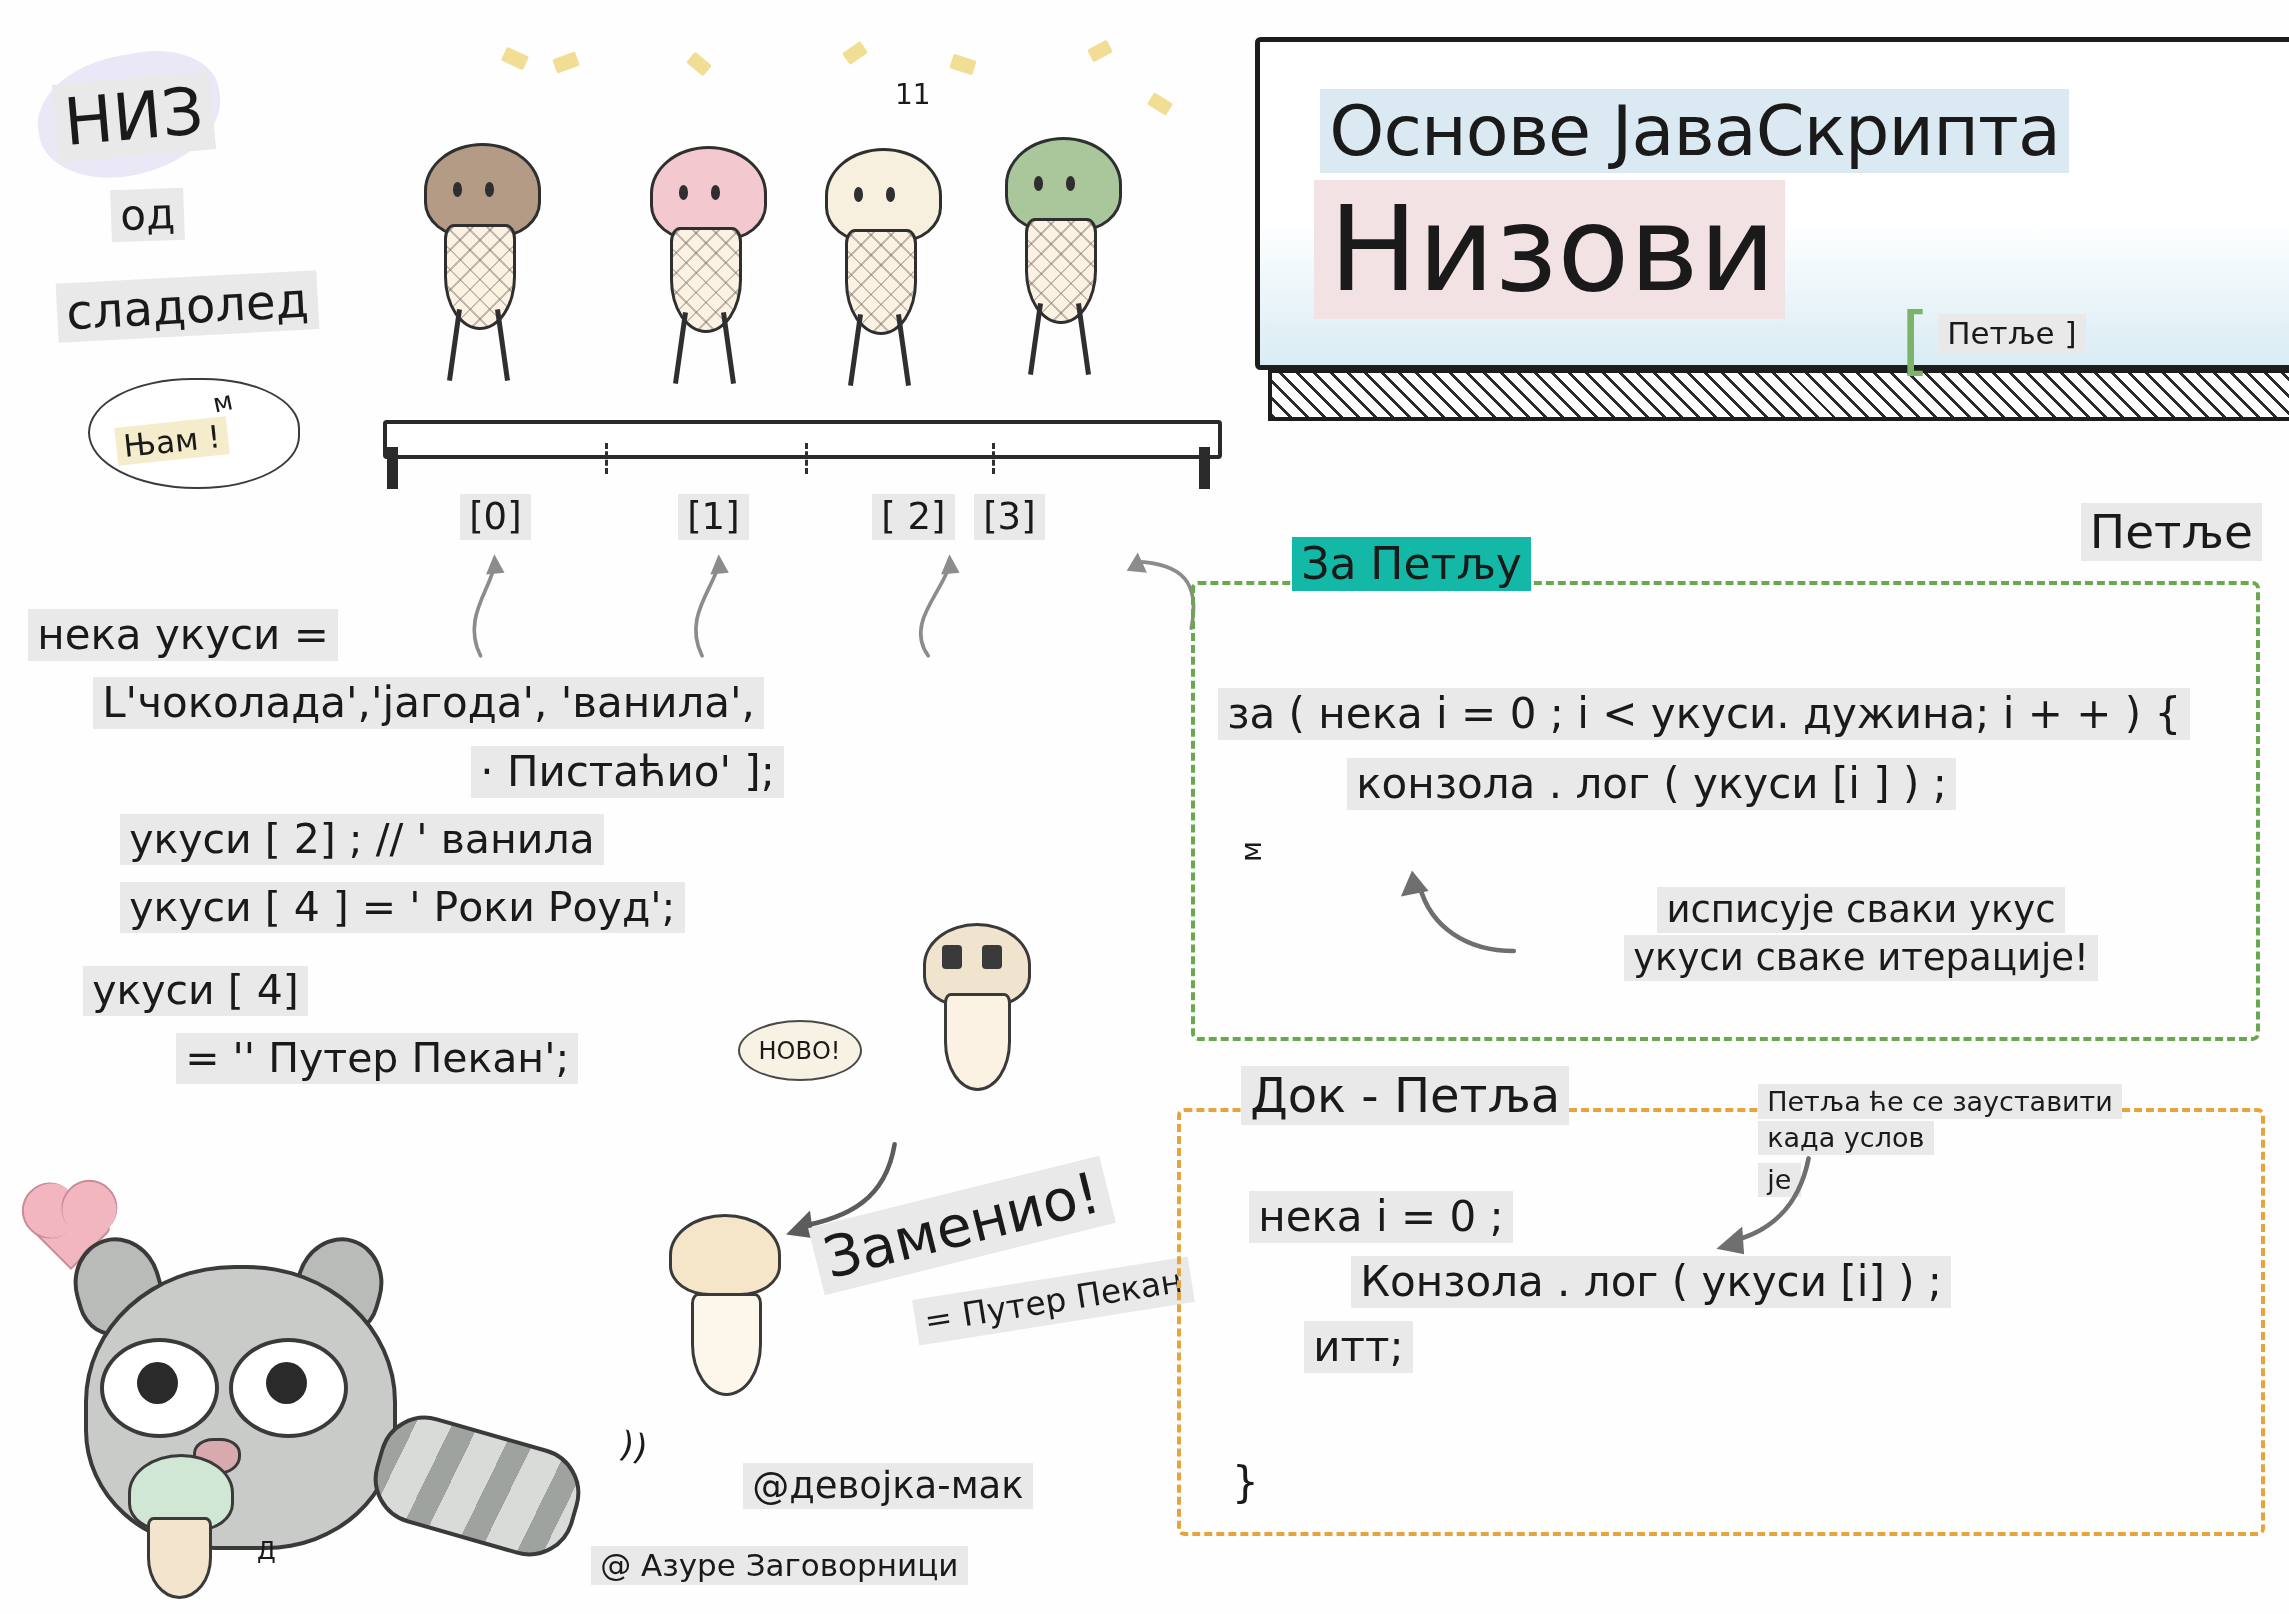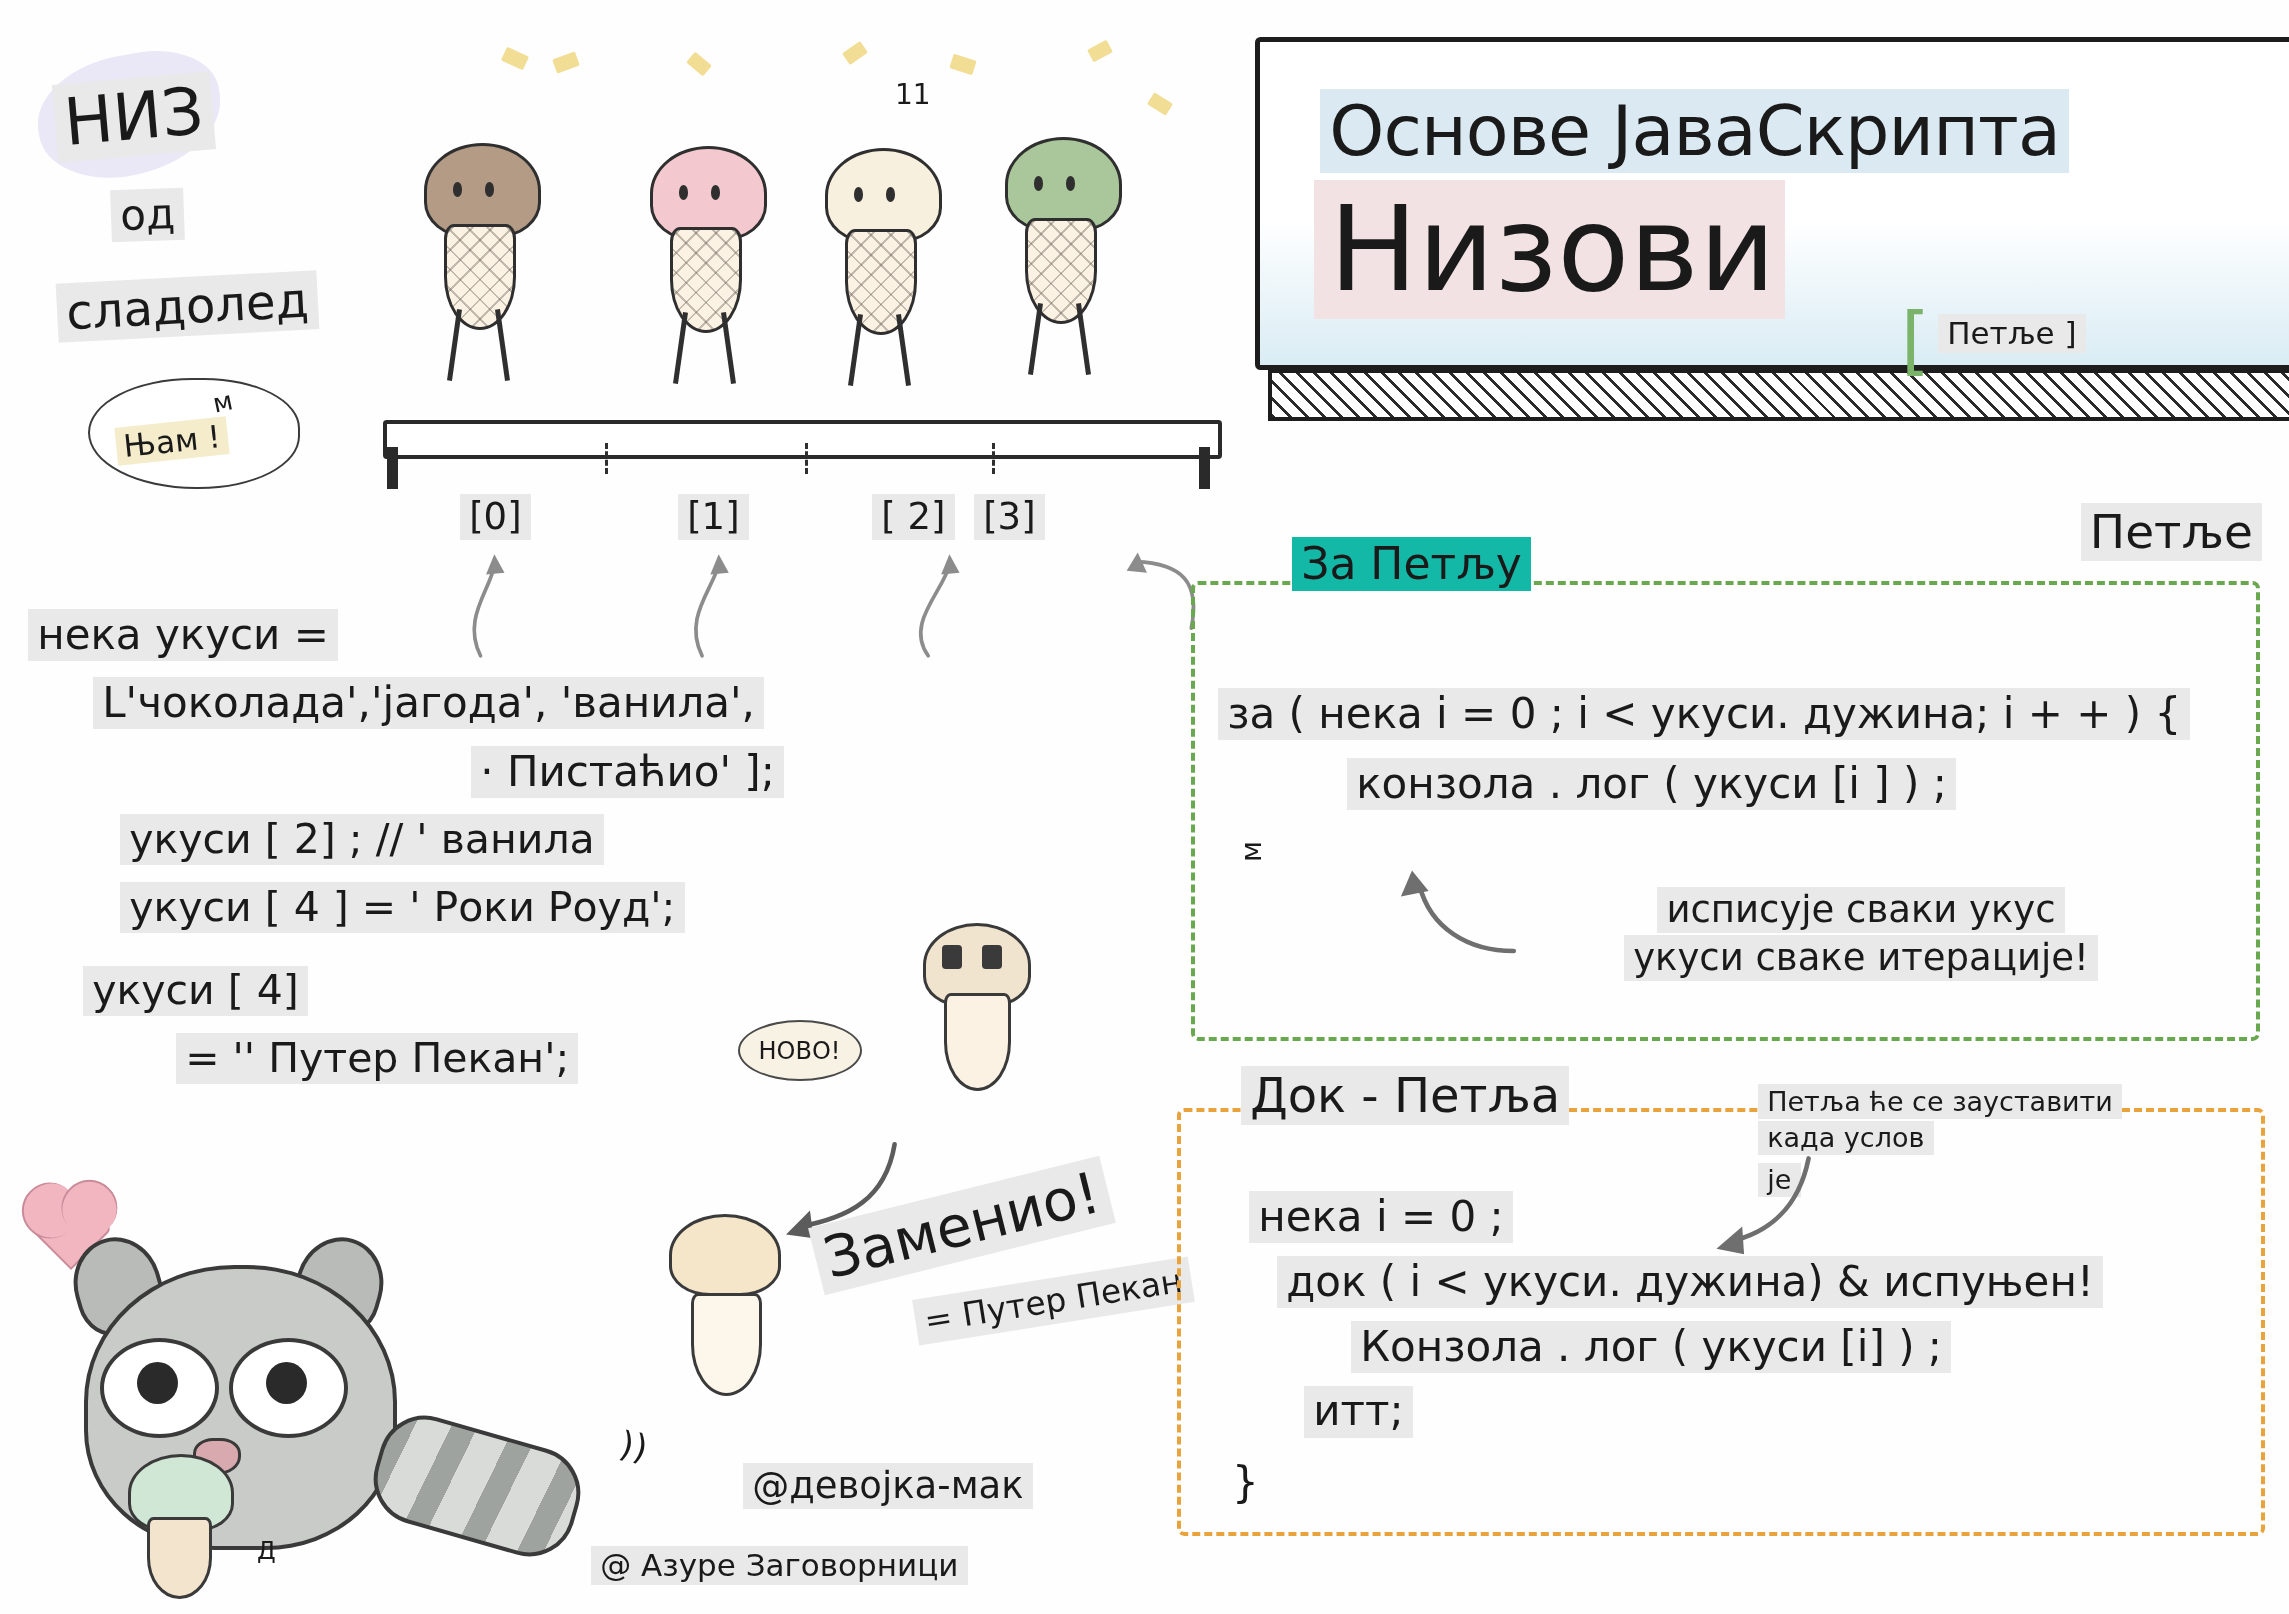--- a/index.html
+++ b/index.html
@@ -594,20 +594,19 @@
     <div style="margin-top:5.5px;"><span class="hl">је</span></div>
   </div>
 
   <svg class="abs arrow" style="left:1698px;top:1149px;" width="129" height="111" viewBox="0 0 140 120">
     <path d="M120,10 C110,60 80,90 35,100" fill="none" stroke="#6f6f6f" stroke-width="5" stroke-linecap="round"></path>
     <polygon points="20,108 48,84 50,114" fill="#6f6f6f"></polygon>
   </svg>
 
   <div id="while-code" class="abs">
     <div class="line"><span class="hl code-xl">нека i = 0 ;</span></div>
-    <div class="line" style="margin-left:28px;"><span class="hl code-xl">док ( i &lt; укуси. дужина) &amp; испуњен!</span></div>
     <div class="line" style="margin-left:102px;"><span class="hl code-xl">Конзола . лог ( укуси [i] ) ;</span></div>
     <div class="line" style="margin-left:55px;"><span class="hl code-xl">итт;</span></div>
   </div>
   <div id="brace-while" class="abs">}</div>
 
 </div>
 
 
 </body></html>

